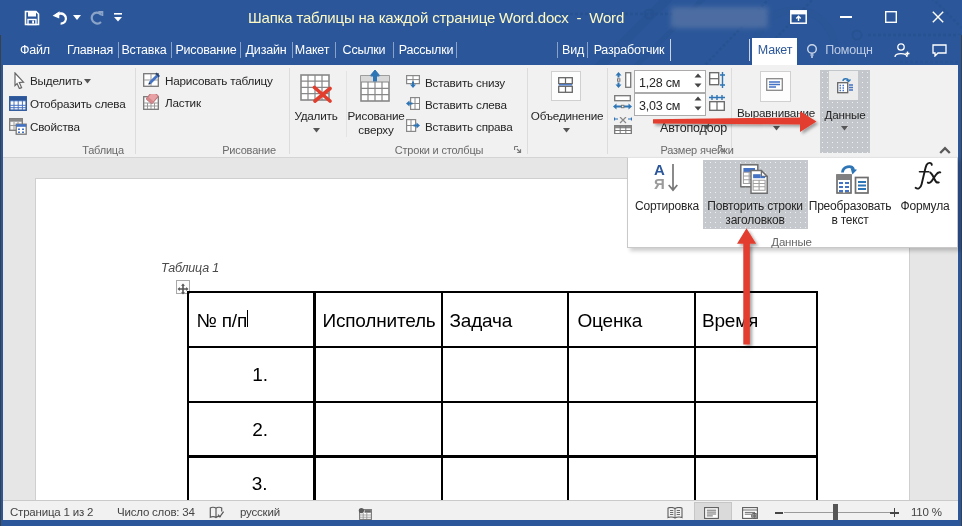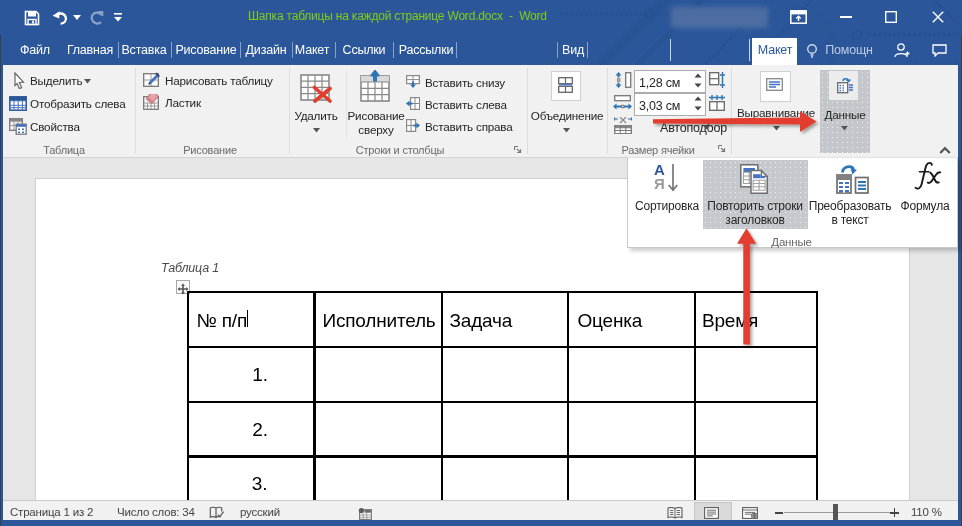--- a/index.html
+++ b/index.html
@@ -6,21 +6,21 @@
   #win{position:relative;width:962px;height:526px;overflow:hidden;
        font-family:"Liberation Sans",sans-serif;background:#e6e6e6;}
   .abs{position:absolute;}
   
   #title{left:0;top:0;width:962px;height:65px;background:#2b579a;}
   #tabs{left:0;top:35px;width:962px;height:30px;}
   .tab{position:absolute;top:0;height:30px;line-height:30px;color:#fff;
        font-size:12.5px;letter-spacing:-0.2px;transform:translateX(-50%);white-space:nowrap;}
   .tsep{position:absolute;top:7px;height:16px;width:1px;background:rgba(255,255,255,.45);}
   #ribbon{left:0;top:65px;width:962px;height:92px;background:#f1f1f1;border-bottom:1px solid #d4d4d4;}
-  .glabel{position:absolute;color:#6a6a6a;font-size:11px;letter-spacing:-0.2px;transform:translateX(-50%);white-space:nowrap;}
+  .glabel{position:absolute;color:#6a6a6a;font-size:11px;letter-spacing:-0.2px;transform:translateX(-50%);white-space:nowrap;margin-left:39px;}
   .gsep{position:absolute;width:1px;background:#dcdcdc;top:3px;height:86px;}
   .rlabel{position:absolute;color:#262626;font-size:11.7px;letter-spacing:-0.2px;white-space:nowrap;}
   .rbig{position:absolute;color:#262626;font-size:11.7px;letter-spacing:-0.2px;text-align:center;transform:translateX(-50%);white-space:nowrap;}
   
   #doc{left:2px;top:158px;width:958px;height:344px;background:#e6e6e6;}
   #page{position:absolute;left:33px;top:20px;width:873px;height:322px;background:#fff;
         border:1px solid #cfcfcf;border-bottom:none;}
   #status{left:0;top:500px;width:962px;height:20px;background:#f1f1f1;border-top:1px solid #cacaca;
           font-size:11.5px;color:#444;}
   .st{position:absolute;top:4.5px;white-space:nowrap;letter-spacing:-0.2px;}
@@ -68,21 +68,21 @@
         <path d="M0 0 L8 0 L4 5 Z" fill="#fff"></path>
       </svg>
     <svg class="abs" style="left:89px;top:10px" width="15" height="15" viewBox="0 0 15 15" opacity="0.45">
       <path d="M12.2 5 C10.2 2 5.8 1.8 3.8 4.6 C1.8 7.4 2.8 11.2 5.8 12.8 C8 14 10.5 13.4 12 12" fill="none" stroke="#fff" stroke-width="2.2"></path>
       <path d="M9.3 1 H14.3 V6 H12.4 V3 H9.3 Z" fill="#fff"></path>
     </svg>
     <svg class="abs" style="left:113px;top:13px" width="10" height="9" viewBox="0 0 10 9">
       <rect x="1" y="0" width="8" height="1.6" fill="#fff"></rect>
         <path d="M1 4 L9 4 L5 8.5 Z" fill="#fff"></path>
     </svg>
-    <div class="abs" style="left:248px;top:9px;color:#84cc16;font-size:12px;letter-spacing:-0.2px;white-space:nowrap">Шапка таблицы на каждой странице Word.docx &nbsp;-&nbsp; Word</div>
+    <div class="abs" style="left:248px;top:9px;color:#fef9c3;font-size:15px;letter-spacing:-0.2px;white-space:nowrap">Шапка таблицы на каждой странице Word.docx &nbsp;-&nbsp; Word</div>
     <div class="abs" style="left:671px;top:7px;width:97px;height:21px;background:#4f6fa3;filter:blur(2.5px);border-radius:2px;opacity:.95"></div>
     <svg class="abs" style="left:790px;top:10px" width="17" height="14" viewBox="0 0 17 14">
       <rect x="0.8" y="0.8" width="15.4" height="12.4" fill="none" stroke="#fff" stroke-width="1.5"></rect>
       <rect x="0.8" y="0.8" width="15.4" height="3.6" fill="#fff"></rect>
       <path d="M8.5 11 L8.5 6.5 M6.3 8.5 L8.5 6.2 L10.7 8.5" stroke="#fff" stroke-width="1.4" fill="none"></path>
     </svg>
     <div class="abs" style="left:840px;top:16px;width:12px;height:1.5px;background:#fff"></div>
     <svg class="abs" style="left:885px;top:11px" width="12" height="12" viewBox="0 0 12 12">
         <rect x="0.7" y="0.7" width="10.6" height="10.6" fill="none" stroke="#fff" stroke-width="1.4"></rect>
       </svg>
@@ -93,20 +93,21 @@
   <div id="tabs" class="abs">
     <span class="tab" style="left:35px">Файл</span>
     <span class="tab" style="left:90px">Главная</span>
     <span class="tab" style="left:144px">Вставка</span>
     <span class="tab" style="left:206px">Рисование</span>
     <span class="tab" style="left:266px">Дизайн</span>
     <span class="tab" style="left:312px">Макет</span>
     <span class="tab" style="left:364px">Ссылки</span>
     <span class="tab" style="left:426px">Рассылки</span>
     <span class="tab" style="left:573px">Вид</span>
+    <span class="tab" style="left:629px">Разработчик</span>
     <span class="tsep" style="left:118px"></span>
       <span class="tsep" style="left:171px"></span>
     <span class="tsep" style="left:240px"></span>
       <span class="tsep" style="left:292px"></span>
     <span class="tsep" style="left:335px"></span>
       <span class="tsep" style="left:393px"></span>
     <span class="tsep" style="left:456px"></span>
       <span class="tsep" style="left:557px"></span>
     <span class="tsep" style="left:587px"></span>
       <span class="tsep" style="left:670px;top:4px;height:22px;background:rgba(255,255,255,.75)"></span>

